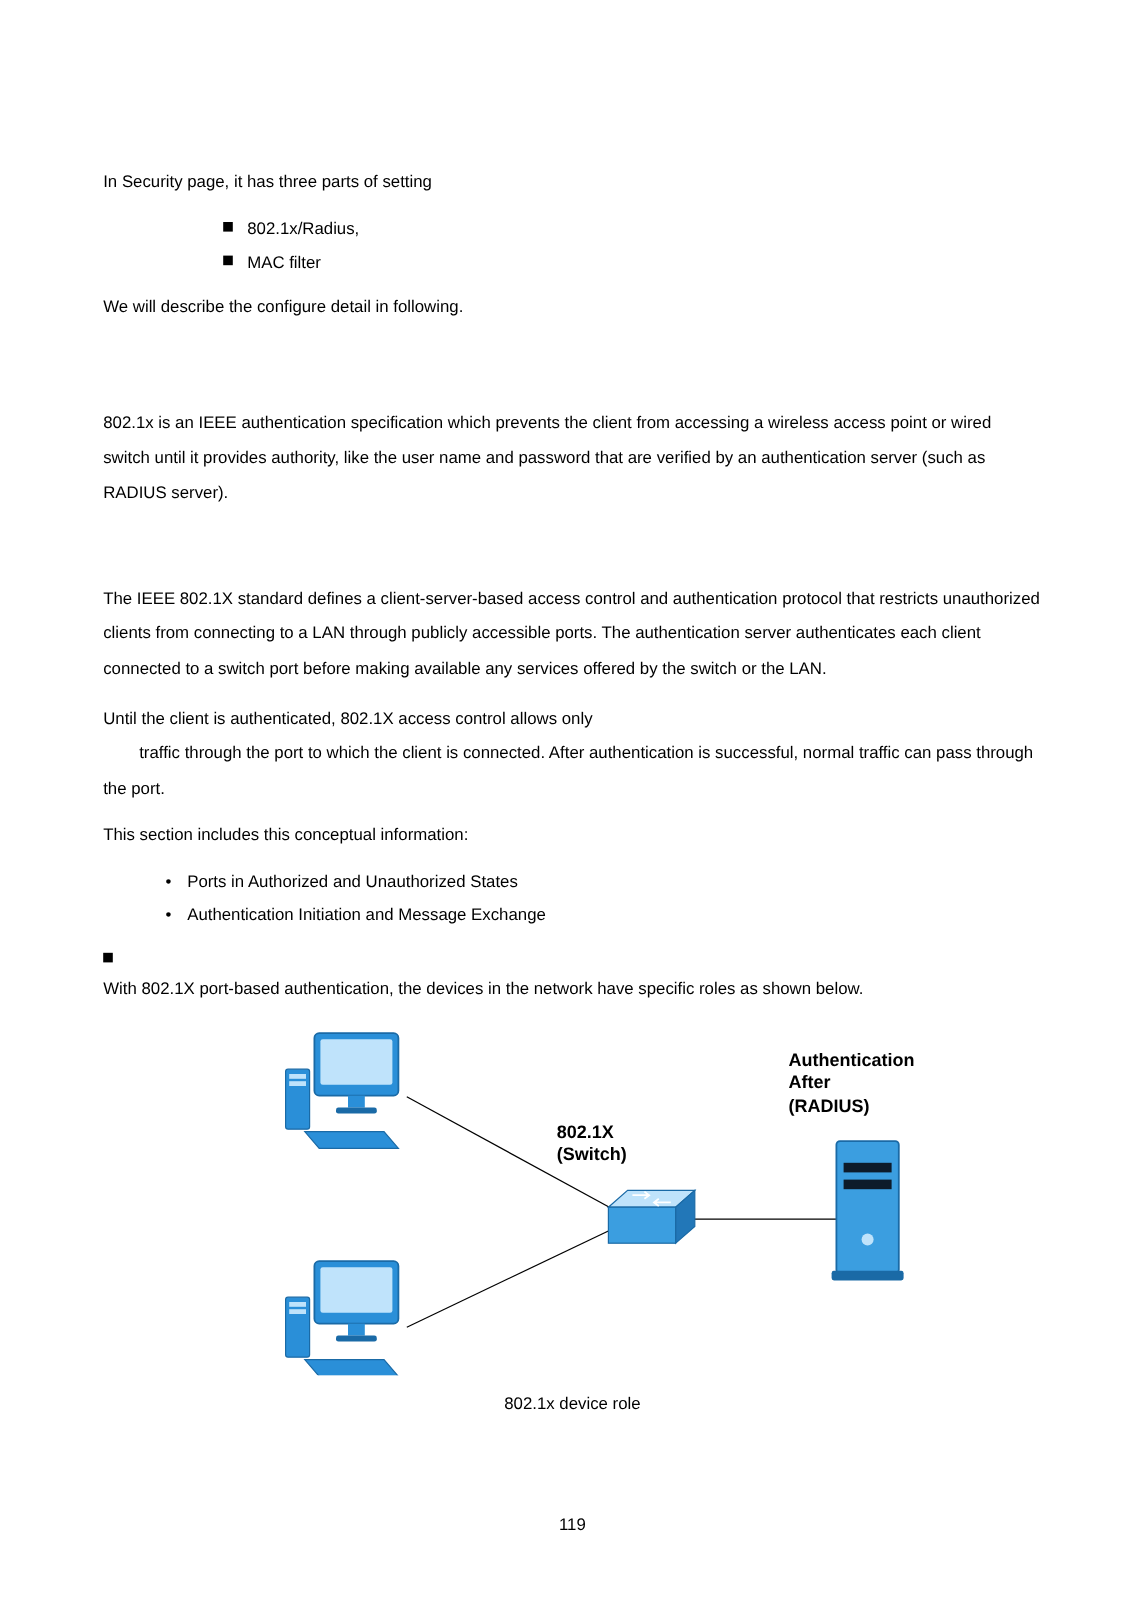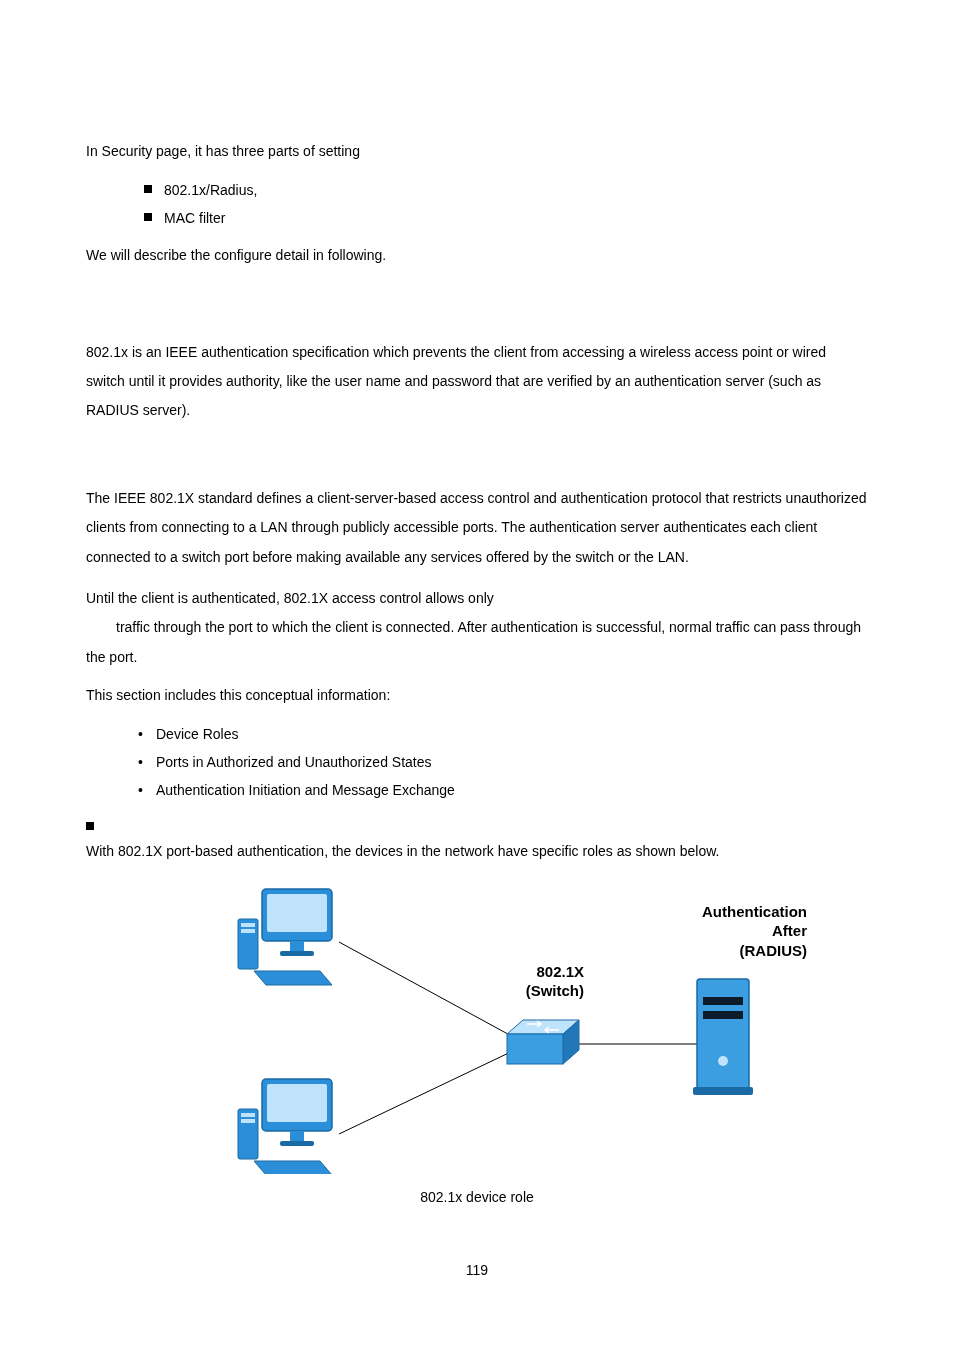--- a/index.html
+++ b/index.html
@@ -9,21 +9,21 @@
       background: #fff;
       font-family: Arial, Helvetica, sans-serif;
       font-size: 14px;
       color: #000;
       padding: 140px 86px 0 86px;
       position: relative;
     }
     .para { line-height: 1.7; margin-bottom: 12px; }
     .para-big { line-height: 2.1; }
     ul.square { list-style: none; padding-left: 78px; margin-bottom: 12px; }
-    ul.square li { position: relative; line-height: 2.0; }
+    ul.square li { position: relative; line-height: 2.0; margin-left: 42px; }
     ul.square li::before {
       content: "";
       position: absolute;
       left: -20px;
       top: 9px;
       width: 8px;
       height: 8px;
       background: #000;
     }
     ul.dot { list-style: none; padding-left: 70px; margin-bottom: 14px; }
@@ -35,21 +35,21 @@
       top: 0;
       font-size: 14px;
     }
     .section-gap { height: 58px; }
     .section-gap2 { height: 46px; }
     .bullet-line { display: flex; align-items: center; margin-bottom: 10px; margin-top: 18px; }
     .sq-marker { width: 8px; height: 8px; background: #000; margin-right: 6px; }
     .figure-wrap { text-align: center; margin-top: 20px; }
     .figure { display: inline-block; position: relative; width: 620px; height: 290px; }
     .svg-lines { position: absolute; left: 0; top: 0; }
-    .label { position: absolute; font-family: Verdana, Tahoma, sans-serif; font-weight: bold; font-size: 15px; text-align: right; color: #000; line-height: 1.3; }
+    .label { position: absolute; font-family: Verdana, Tahoma, sans-serif; font-weight: bold; font-size: 15px; text-align: left; color: #000; line-height: 1.3; }
     .caption { text-align: center; margin-top: 12px; }
     .pagenum { position: absolute; bottom: 72px; left: 0; right: 0; text-align: center; }
   </style>
 </head>
 <body>
 
 <p class="para">In Security page, it has three parts of setting</p>
 
 <ul class="square">
   <li>802.1x/Radius,</li>
@@ -65,21 +65,20 @@
 <div class="section-gap2"></div>
 
 <p class="para para-big">The IEEE 802.1X standard defines a client-server-based access control and authentication protocol that restricts unauthorized clients from connecting to a LAN through publicly accessible ports. The authentication server authenticates each client connected to a switch port before making available any services offered by the switch or the LAN.</p>
 
 <p class="para" style="margin-bottom:0; line-height:2.1;">Until the client is authenticated, 802.1X access control allows only</p>
 <p class="para para-big" style="text-indent:30px;">traffic through the port to which the client is connected. After authentication is successful, normal traffic can pass through the port.</p>
 
 <p class="para">This section includes this conceptual information:</p>
 
 <ul class="dot">
-  <li>Device Roles</li>
   <li>Ports in Authorized and Unauthorized States</li>
   <li>Authentication Initiation and Message Exchange</li>
 </ul>
 
 <div class="bullet-line">
   <div class="sq-marker"></div>
 </div>
 
 <p class="para">With 802.1X port-based authentication, the devices in the network have specific roles as shown below.</p>
 

